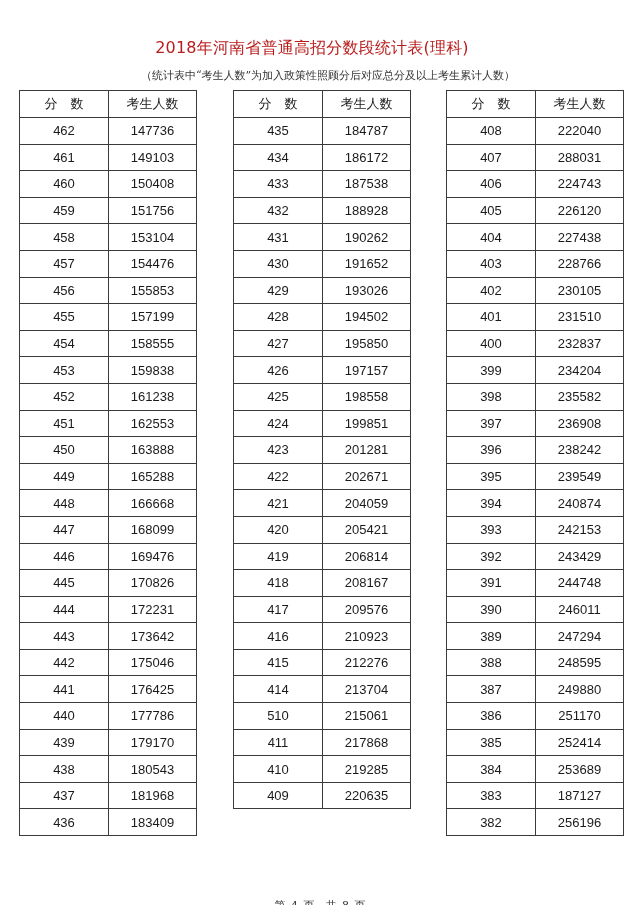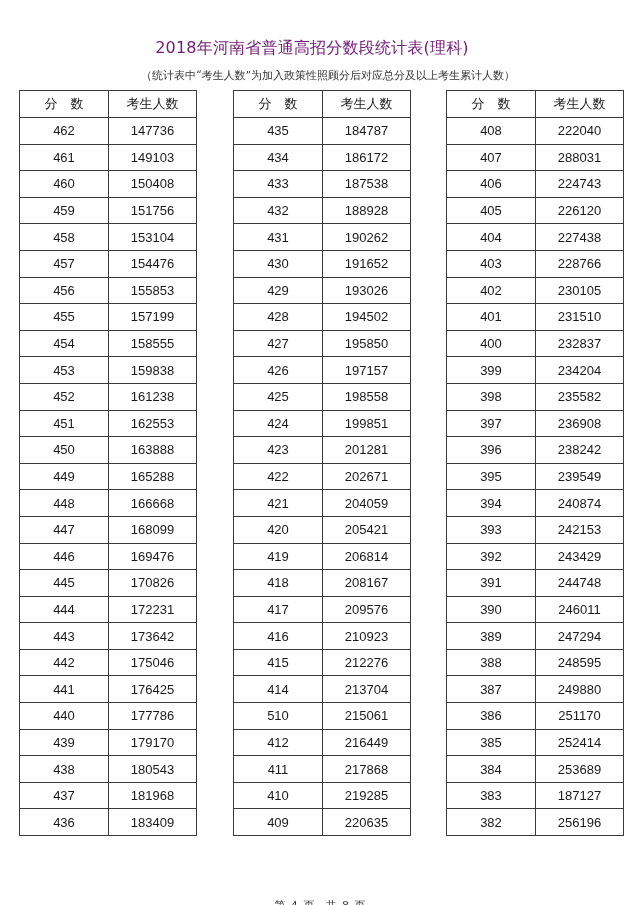--- a/index.html
+++ b/index.html
@@ -1,19 +1,19 @@
 <!DOCTYPE html>
 <html><head>
 <meta charset="utf-8">
 <style>
   html, body { margin: 0; padding: 0; background: #ffffff; }
   body { width: 640px; height: 905px; position: relative; overflow: hidden;
          font-family: "Liberation Sans", "DejaVu Sans", sans-serif; color: #1a1a1a; }
   .title { position: absolute; top: 38px; left: 0; width: 624px; text-align: center;
-           font-size: 16px; font-family: "DejaVu Sans", sans-serif; color: #701a75; letter-spacing: 0.2px; }
+           font-size: 16px; font-family: "DejaVu Sans", sans-serif; color: #b91c1c; letter-spacing: 0.2px; }
   .subtitle { position: absolute; top: 68px; left: 0; width: 640px; text-align: center;
               font-size: 11px; font-family: "DejaVu Serif", serif; color: #333; padding-left: 8px; }
   .tbl { position: absolute; top: 90px; border-collapse: collapse; }
   .tbl td, .tbl th { border: 1px solid #3a3a3a; height: 25.6px; padding: 0; text-align: center;
                      font-size: 13px; font-weight: normal; font-family: "Liberation Sans", sans-serif; }
   .tbl th { height: 26px; font-family: "DejaVu Sans", sans-serif; font-size: 13px; }
   .tbl .c1 { width: 88px; }
   .tbl .c2 { width: 87px; }
   .tbl tbody tr td { border-top: 1.5px solid #3a3a3a; }
   #t1 { left: 19px; }
@@ -241,24 +241,20 @@
       </tr>
       <tr>
         <td class="c1">414</td>
         <td class="c2">213704</td>
       </tr>
       <tr>
         <td class="c1">510</td>
         <td class="c2">215061</td>
       </tr>
       <tr>
-        <td class="c1">412</td>
-        <td class="c2">216449</td>
-      </tr>
-      <tr>
         <td class="c1">411</td>
         <td class="c2">217868</td>
       </tr>
       <tr>
         <td class="c1">410</td>
         <td class="c2">219285</td>
       </tr>
       <tr>
         <td class="c1">409</td>
         <td class="c2">220635</td>

